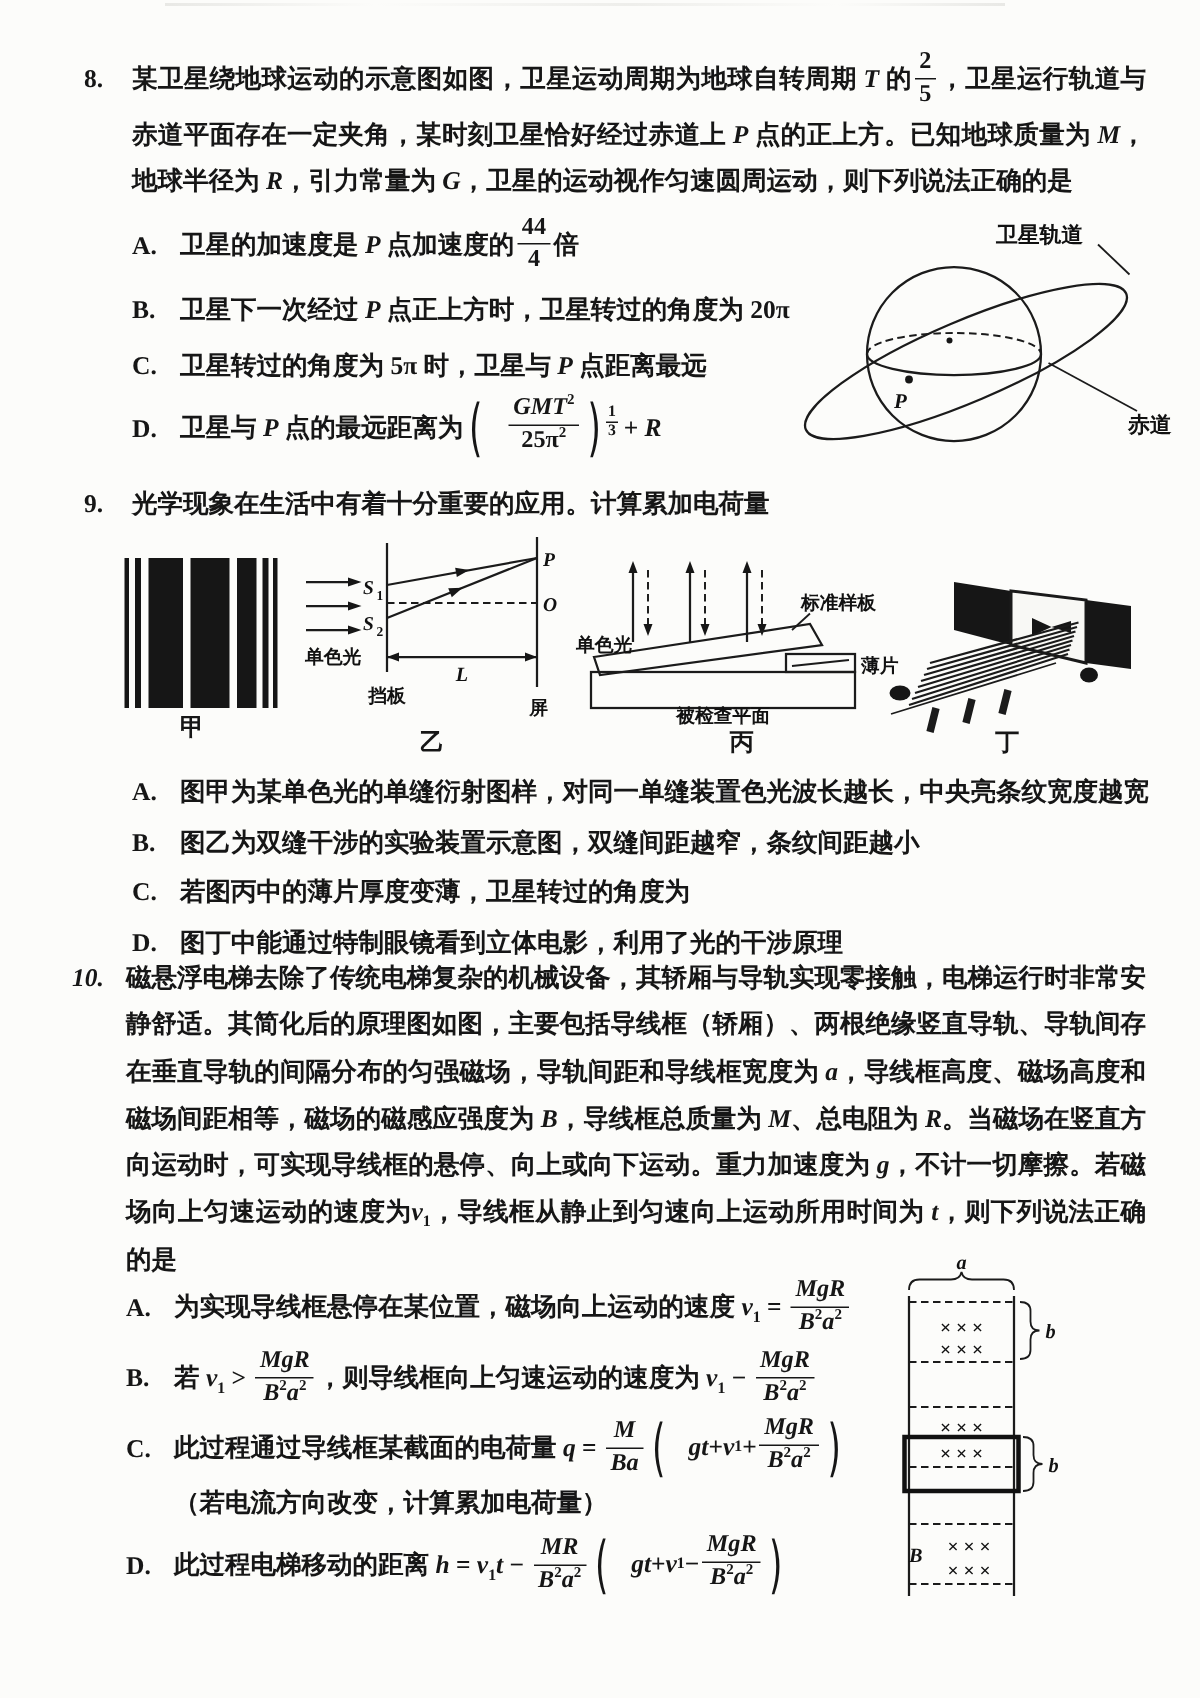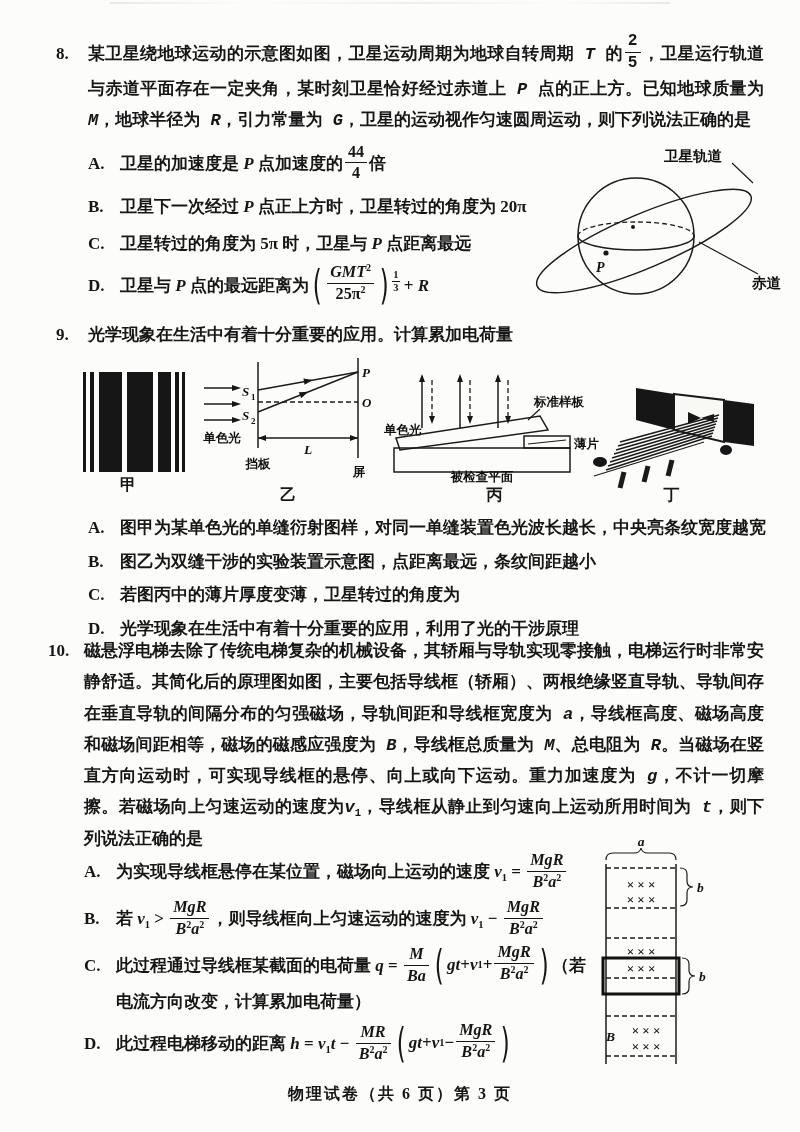--- a/index.html
+++ b/index.html
@@ -3,42 +3,42 @@
 <meta charset="utf-8">
 <style>
   html,body{margin:0;padding:0;background:#ffffff;}
   .page{position:relative;width:800px;height:1132px;background:#fcfcfa;overflow:hidden;
         font-family:"Liberation Serif","DejaVu Serif",serif;color:#161616;font-size:17px;font-weight:600;}
   .scan-artifact{position:absolute;top:2px;left:110px;width:560px;height:2px;
         background:linear-gradient(90deg,#d8d8d4,transparent 25%,#e2e2de 55%,transparent 80%,#d8d8d4);opacity:.55;}
   .qblock{position:absolute;}
   .qrow{display:flex;align-items:baseline;}
   .qnum{flex:none;width:32px;}
-  .qnum.wide{width:36px;}
-  .qtext{flex:1;text-align:justify;line-height:1.84;font-family:Liberation Mono, monospace;}
+  .qnum.wide{width:36px;font-style:italic;}
+  .qtext{flex:1;text-align:justify;line-height:1.84;}
   .opts{margin-top:8px;}
   .opt{display:flex;align-items:baseline;margin:7px 0;line-height:1.8;}
   .opt.tight{margin:3px 0;}
   .olab{flex:none;width:32px;}
   .otext{flex:1;}
   .figs{position:absolute;left:40px;top:352px;width:744px;height:160px;}
   .fig{position:absolute;text-align:center;}
   .figcap{text-align:center;font-size:16px;margin-top:3px;}
   .footer{position:absolute;top:1084px;left:0;width:100%;text-align:center;font-size:16px;letter-spacing:2px;}
   
   i{font-style:italic;}
   sup,sub{font-size:0.62em;line-height:0;}
   .frac{display:inline-block;vertical-align:middle;text-align:center;line-height:1.15;font-size:0.95em;margin:0 2px;transform:translateY(-2px);}
   .fn{display:block;padding:0 3px 1px;border-bottom:1.4px solid #161616;}
   .fd{display:block;padding:1px 3px 0;}
   sup .frac{font-size:1em;margin:0;transform:none;}
   sup .fn,sup .fd{padding:0 1px;}
   .paren{display:inline-flex;align-items:center;vertical-align:middle;transform:translateY(-2px);}
   .pp{font-size:2.45em;font-weight:400;line-height:0;font-family:"DejaVu Sans",sans-serif;transform:scaleX(.55);}
-  .pc{display:inline-flex;align-items:center;}
+  .pc{display:inline-flex;align-items:center;margin-left:12px;}
   
   svg{overflow:visible;display:block;margin:0 auto;}
   svg .ln{stroke:#1b1b1b;stroke-width:1.5;fill:none;}
   svg .thin{stroke:#1b1b1b;stroke-width:1.2;fill:none;}
   svg .dash{stroke:#1b1b1b;stroke-width:1.3;fill:none;stroke-dasharray:5 3;}
   svg .fil{fill:#161616;stroke:none;}
   svg text{fill:#111;stroke:none;font-family:inherit;font-weight:600;}
 </style>
 </head>
 <body>
@@ -203,29 +203,29 @@
     </div>
   </div>
 
   <div class="qblock" style="left:56px;top:510px;width:710px;">
     <div class="opt tight" style="margin-left:32px;">
       <span class="olab">A.</span>
       <span class="otext">图甲为某单色光的单缝衍射图样，对同一单缝装置色光波长越长，中央亮条纹宽度越宽</span>
     </div>
     <div class="opt tight" style="margin-left:32px;">
       <span class="olab">B.</span>
-      <span class="otext">图乙为双缝干涉的实验装置示意图，点距离最远，条纹间距越小</span>
+      <span class="otext">图乙为双缝干涉的实验装置示意图，双缝间距越窄，条纹间距越小</span>
     </div>
     <div class="opt tight" style="margin-left:32px;">
       <span class="olab">C.</span>
       <span class="otext">若图丙中的薄片厚度变薄，卫星转过的角度为</span>
     </div>
     <div class="opt tight" style="margin-left:32px;">
       <span class="olab">D.</span>
-      <span class="otext">光学现象在生活中有着十分重要的应用，利用了光的干涉原理</span>
+      <span class="otext">图丁中能通过特制眼镜看到立体电影，利用了光的干涉原理</span>
     </div>
   </div>
 
   <div class="qblock" id="q10" style="left:48px;top:636px;width:716px;">
     <div class="qrow">
       <span class="qnum wide">10.</span>
       <span class="qtext">磁悬浮电梯去除了传统电梯复杂的机械设备，其轿厢与导轨实现零接触，电梯运行时非常安静舒适。其简化后的原理图如图，主要包括导线框（轿厢）、两根绝缘竖直导轨、导轨间存在垂直导轨的间隔分布的匀强磁场，导轨间距和导线框宽度为 <i>a</i>，导线框高度、磁场高度和磁场间距相等，磁场的磁感应强度为 <i>B</i>，导线框总质量为 <i>M</i>、总电阻为 <i>R</i>。当磁场在竖直方向运动时，可实现导线框的悬停、向上或向下运动。重力加速度为 <i>g</i>，不计一切摩擦。若磁场向上匀速运动的速度为<i>v</i><sub>1</sub>，导线框从静止到匀速向上运动所用时间为 <i>t</i>，则下列说法正确的是</span>
     </div>
   </div>
 
@@ -282,14 +282,13 @@
       <path class="thin" d="M88,126 Q95,126 95,132 L95,138 Q95,144 101,144 Q95,144 95,150 L95,156 Q95,162 88,162"></path>
       <text x="105" y="149" font-size="13.5" font-style="italic">b</text>
       <line class="dash" x1="12" y1="184" x2="82" y2="184"></line>
       <text x="12" y="209" font-size="13.5" font-style="italic">B</text>
       <text x="52" y="203" font-size="13" text-anchor="middle">× × ×</text>
       <text x="52" y="219" font-size="13" text-anchor="middle">× × ×</text>
       <line class="dash" x1="12" y1="224" x2="82" y2="224"></line>
     </svg>
   </div>
 
-  <div class="footer">物理试卷（共 6 页）第 3 页</div>
 </div>
 
 </body></html>

